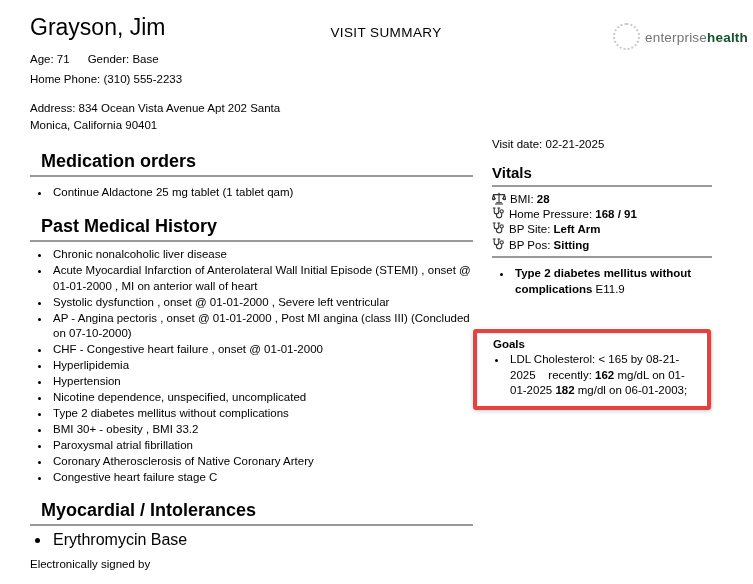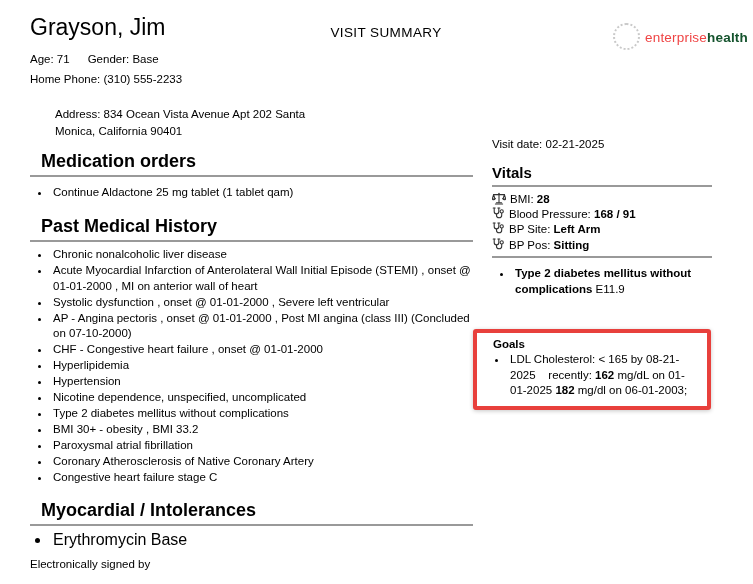--- a/index.html
+++ b/index.html
@@ -9,28 +9,28 @@
     font-family:"Liberation Sans", sans-serif;
     overflow:hidden;
   }
   .abs { position:absolute; }
 
   
   #patient-name { left:30px; top:14px; font-size:23px; line-height:27px; font-weight:400; }
   #doc-title { left:16px; top:25px; width:740px; text-align:center; font-size:13.5px; letter-spacing:0.4px; }
   #logo { left:613px; top:23px; display:flex; align-items:center; gap:5px; }
   #logo .ring { width:23px; height:23px; border:2.6px dotted #c9c9c9; border-radius:50%; }
-  #logo .lt { font-size:13.5px; color:#ef4444; letter-spacing:0.2px; }
+  #logo .lt { font-size:13.5px; color:#737373; letter-spacing:0.2px; }
   #logo .lb { font-size:13.5px; color:#14532d; font-weight:bold; letter-spacing:0.2px; }
 
   .info { font-size:11.5px; line-height:17px; }
   #info-age { left:30px; top:51px; }
   #info-age .gap { display:inline-block; width:18px; }
   #info-phone { left:30px; top:71px; }
-  #info-address { left:30px; top:106px; width:264px;margin-left:25px; }
+  #info-address { left:30px; top:100px; width:264px; }
   #visit-date { left:492px; top:138px; font-size:11.5px; }
 
   
   #left-col { left:30px; top:150px; width:443px; }
   #right-col { left:492px; top:163px; width:220px; }
 
   h2 { margin:0; font-weight:bold; }
   .h-left { font-size:18px; line-height:22px;margin-left:11px; }
   .rule { border-bottom:2px solid #999; margin-top:3px; height:0; }
 
@@ -151,21 +151,21 @@
     </div>
     <div class="vrow">
       <svg width="13" height="12" viewBox="0 0 13 12">
         <g class="icon-stroke">
           <path d="M1.2,1 h2 M5.8,1 h2"></path>
           <path d="M2.2,1.2 v3.4 a2.3,2.3 0 0 0 4.6,0 V1.2"></path>
           <path d="M4.5,7.2 v1 a2.6,2.6 0 0 0 5.2,0 V6.2"></path>
           <circle cx="9.7" cy="4.4" r="1.6"></circle>
         </g>
       </svg>
-      <span class="vlabel">Blood Pressure: </span>
+      <span class="vlabel">Home Pressure: </span>
         <span class="vval">168 / 91</span>
     </div>
     <div class="vrow">
       <svg width="13" height="12" viewBox="0 0 13 12">
         <g class="icon-stroke">
           <path d="M1.2,1 h2 M5.8,1 h2"></path>
           <path d="M2.2,1.2 v3.4 a2.3,2.3 0 0 0 4.6,0 V1.2"></path>
           <path d="M4.5,7.2 v1 a2.6,2.6 0 0 0 5.2,0 V6.2"></path>
           <circle cx="9.7" cy="4.4" r="1.6"></circle>
         </g>

